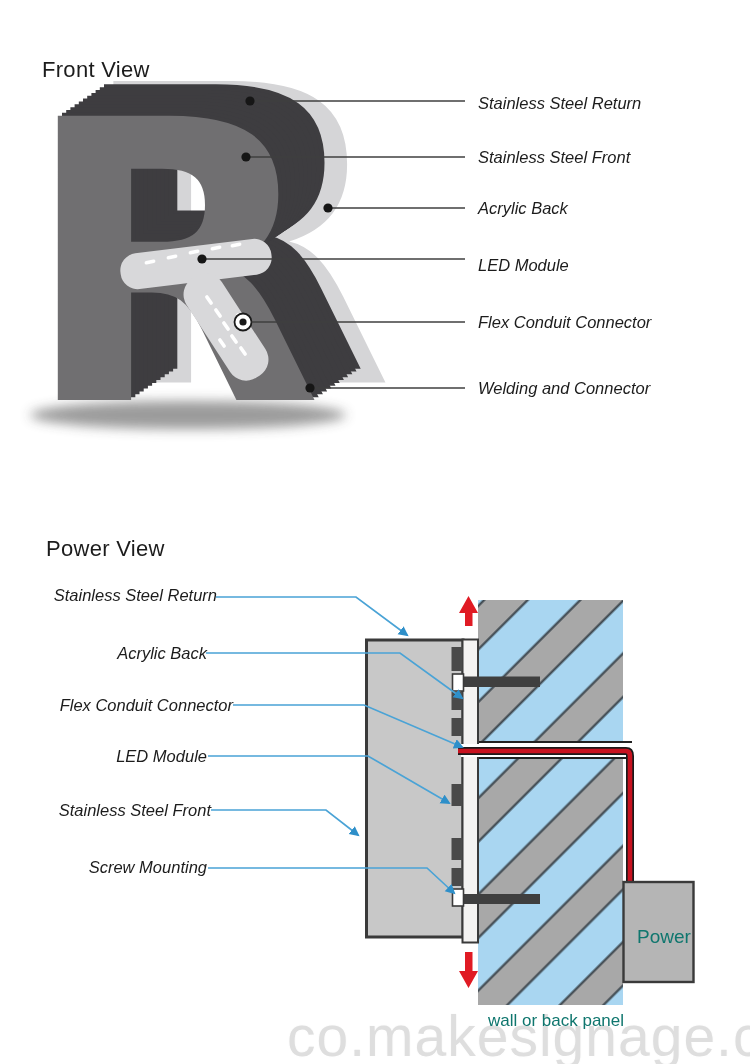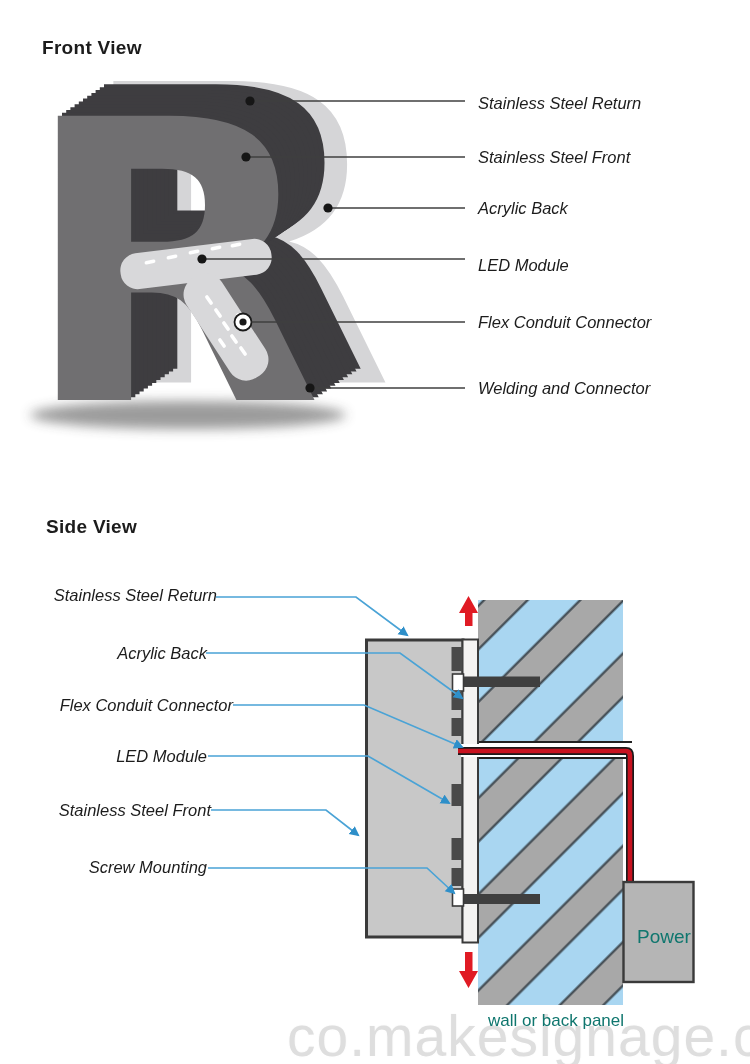--- a/index.html
+++ b/index.html
@@ -2,22 +2,22 @@
 <html style="--text: #1c1c1c; --front-face: #706f71; --steel-return: #3e3d40; --acrylic: #d5d5d7; --channel-interior: #d8d8da; --wall-blue: #a9d6f1; --stripe-gray: #a8a8a8; --channel-gray: #c8c8c8; --led-module: #4a4a4a; --cable-red: #c8121f; --arrow-red: #e01b24; --leader-blue: #4aa3d6; --watermark-gray: #dedede;"><head>
 <meta charset="utf-8">
 <style>
   html,body{margin:0;padding:0;}
   body{
     width:750px;height:1064px;position:relative;background:#ffffff;
     font-family:"Liberation Sans",sans-serif;overflow:hidden;
     color:var(--text,#1c1c1c);
   }
   .title{
-    position:absolute;font-size:19px;font-weight:700;letter-spacing:.3px;
-    color:var(--text,#1d1d1d);white-space:nowrap;
+    position:absolute;font-size:22px;font-weight:400;letter-spacing:.3px;
+    color:var(--text,#1d1d1d);white-space:nowrap;margin-top:20px;
   }
   .lbl{
     position:absolute;font-size:16.5px;line-height:22px;font-weight:500;
     color:var(--text,#1c1c1c);white-space:nowrap;font-style:italic;
   }
   .lbl.right{text-align:right;}
   .caption{
     position:absolute;font-size:17px;font-weight:500;color:#0f766e;
     white-space:nowrap;
   }
@@ -154,21 +154,21 @@
       <path d="M208,756 L368,756 L449,803" marker-end="url(#bah)"></path>
       <path d="M211,810 L326,810 L358,835" marker-end="url(#bah)"></path>
       <path d="M208,868 L427,868 L454,893" marker-end="url(#bah)"></path>
     </g>
   </g>
 </svg>
 
 <div id="watermark">co.makesignage.com</div>
 
 <div class="title" style="left:42px;top:37px">Front View</div>
-<div class="title" style="left:46px;top:516px">Side View</div>
+<div class="title" style="left:46px;top:516px">Power View</div>
 
 <div class="lbl" style="left:478px;top:92px">Stainless Steel Return</div>
 <div class="lbl" style="left:478px;top:146px">Stainless Steel Front</div>
 <div class="lbl" style="left:478px;top:197px">Acrylic Back</div>
 <div class="lbl" style="left:478px;top:254px">LED Module</div>
 <div class="lbl" style="left:478px;top:311px">Flex Conduit Connector</div>
 <div class="lbl" style="left:478px;top:377px">Welding and Connector</div>
 
 <div class="lbl right" style="right:533px;top:584px">Stainless Steel Return</div>
 <div class="lbl right" style="right:543px;top:642px">Acrylic Back</div>

